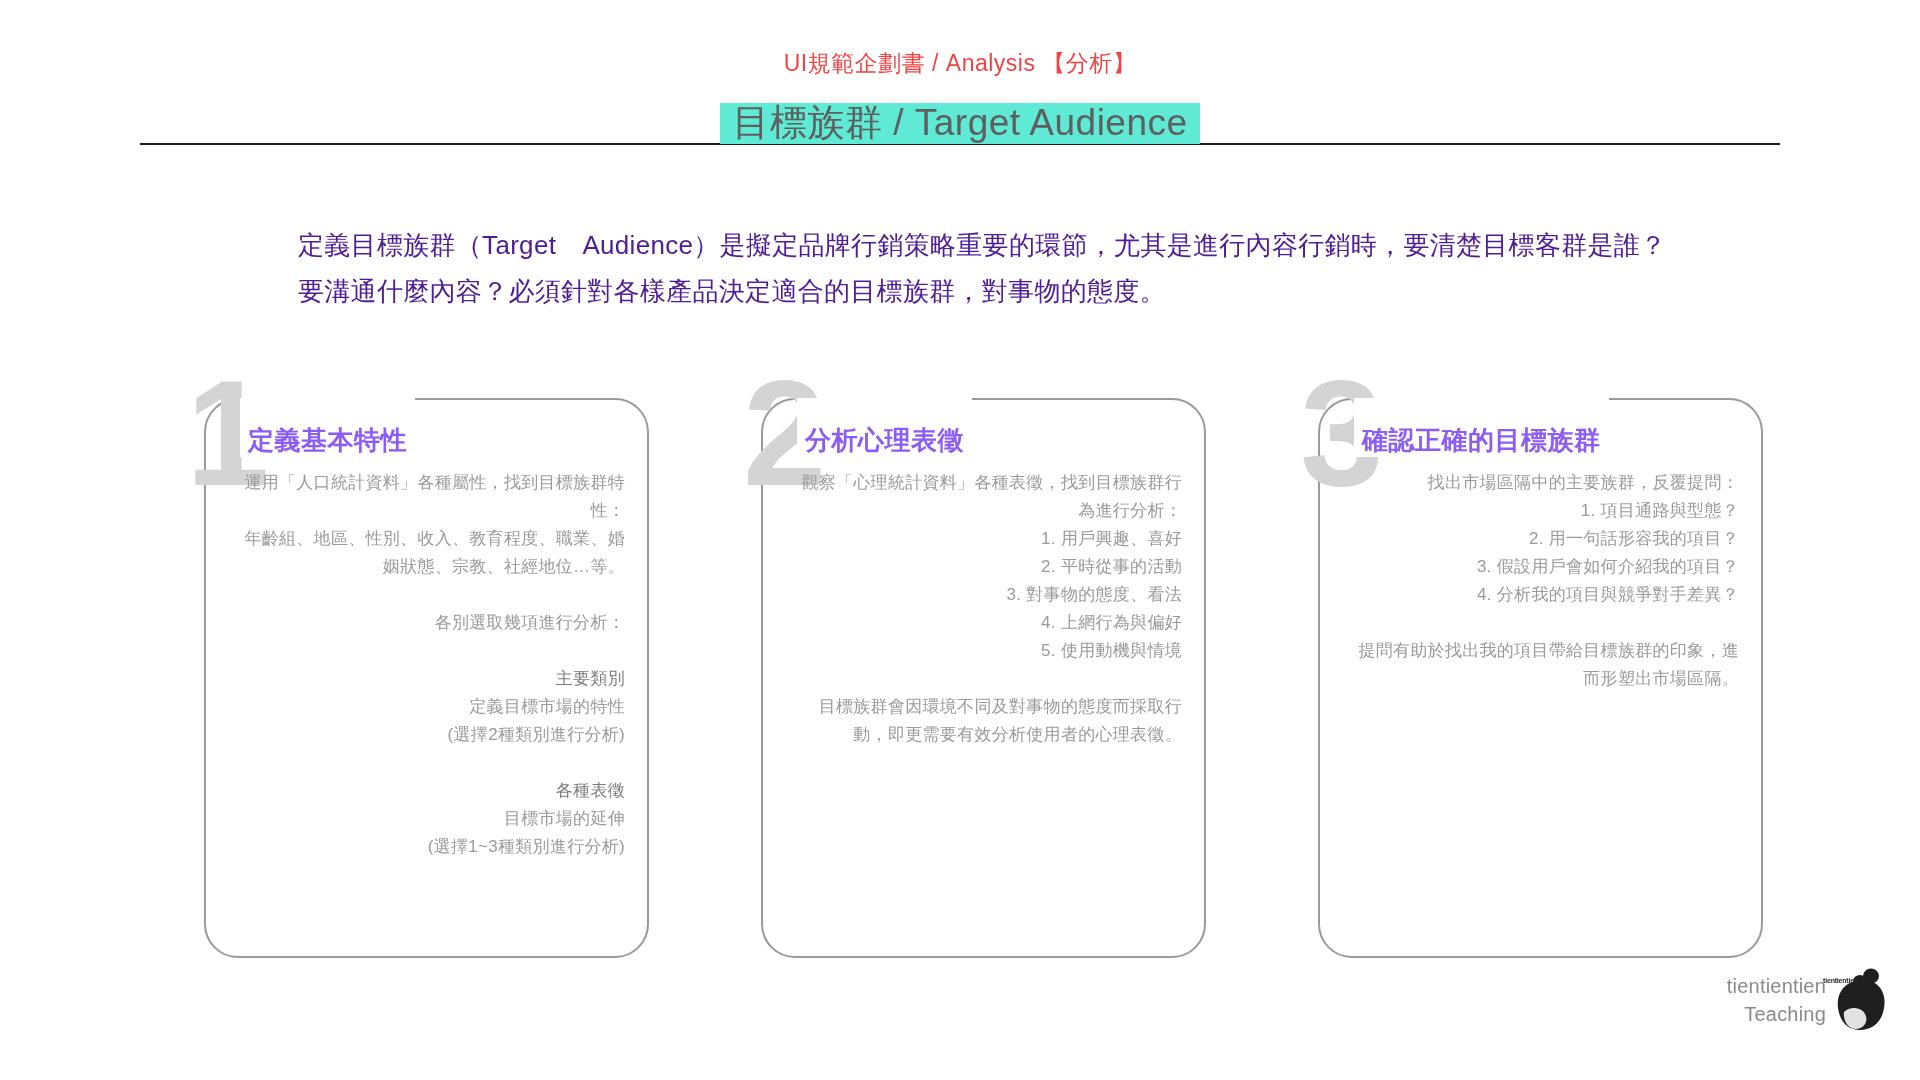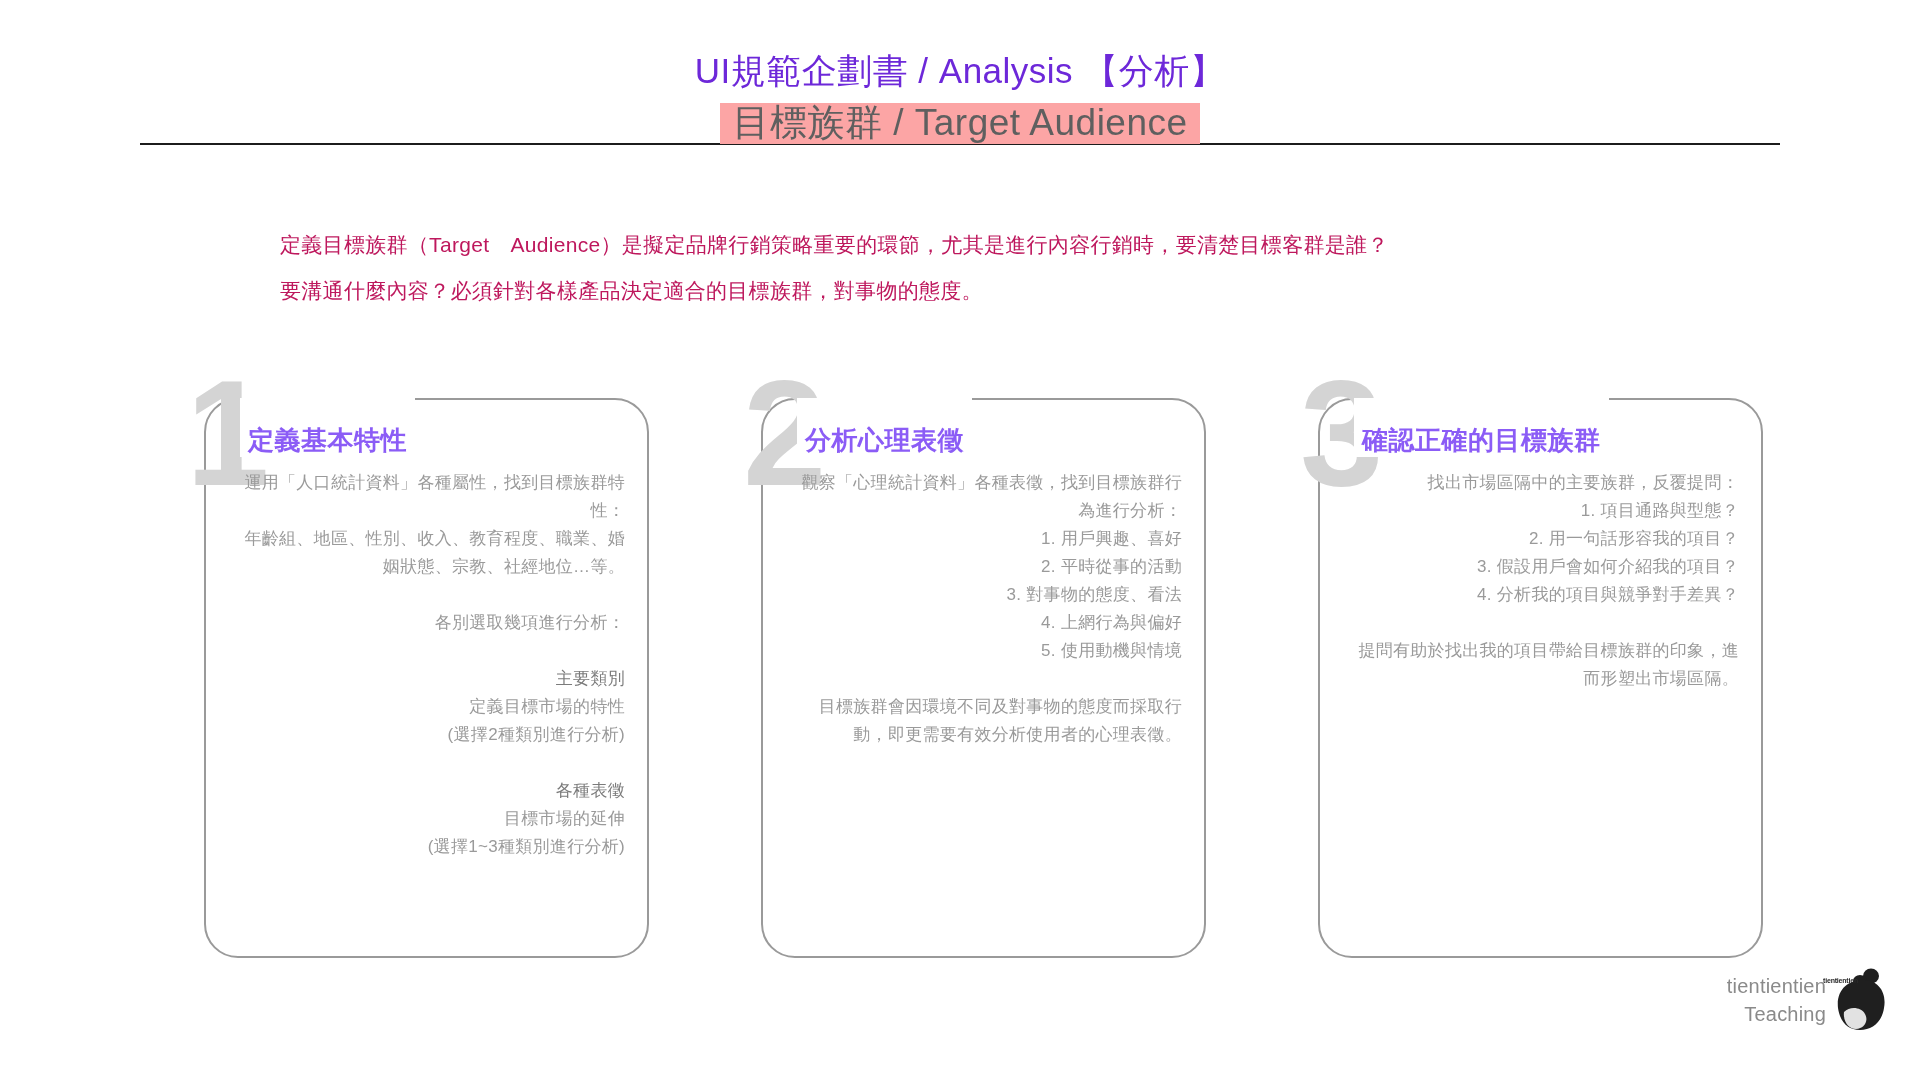--- a/index.html
+++ b/index.html
@@ -16,22 +16,22 @@
     -webkit-font-smoothing: antialiased;
   }
 
   
   .eyebrow {
     position: absolute;
     left: 0;
     top: 48px;
     width: 1920px;
     text-align: center;
-    font-size: 35px;
-    color: #6d28d9;
+    font-size: 23px;
+    color: #ef4444;
     letter-spacing: .5px;
     white-space: nowrap;
   }
 
   .title-rule {
     position: absolute;
     left: 140px;
     top: 143px;
     width: 1640px;
     height: 2px;
@@ -41,37 +41,37 @@
   .main-title {
     position: absolute;
     left: 0;
     top: 103px;
     width: 1920px;
     text-align: center;
     white-space: nowrap;
   }
   .main-title span {
     display: inline-block;
-    background: #fca5a5;
+    background: #5eead4;
     padding: 0 12px;
     font-size: 37px;
     color: #5f5f5f;
     letter-spacing: .5px;
     line-height: 1.1;
   }
 
   
   .intro {
     position: absolute;
-    left: 280px;
+    left: 298px;
     top: 222px;
     width: 1420px;
-    font-size: 21px;
+    font-size: 26px;
     line-height: 46px;
-    color: #be185d;
+    color: #4c1d95;
     letter-spacing: .3px;
   }
   .intro p { margin: 0; }
 
   
   .cards {
     position: absolute;
     left: 0;
     top: 390px;
     width: 1920px;

